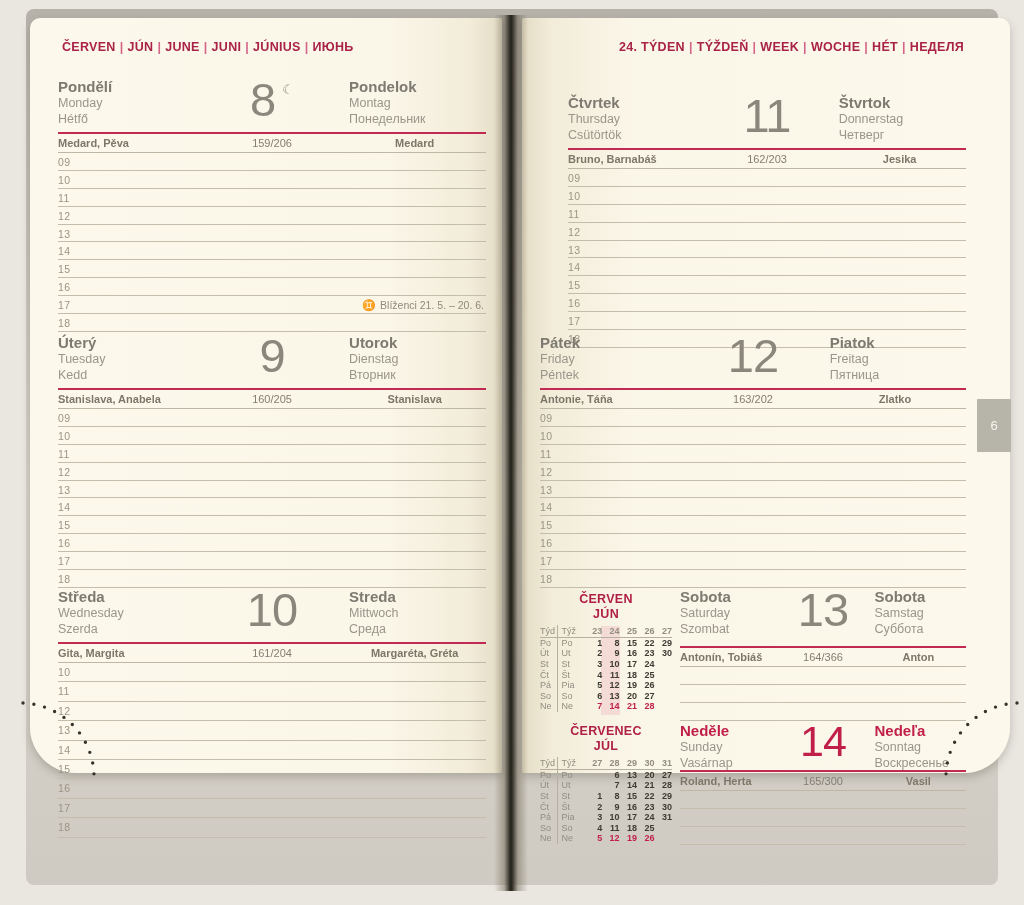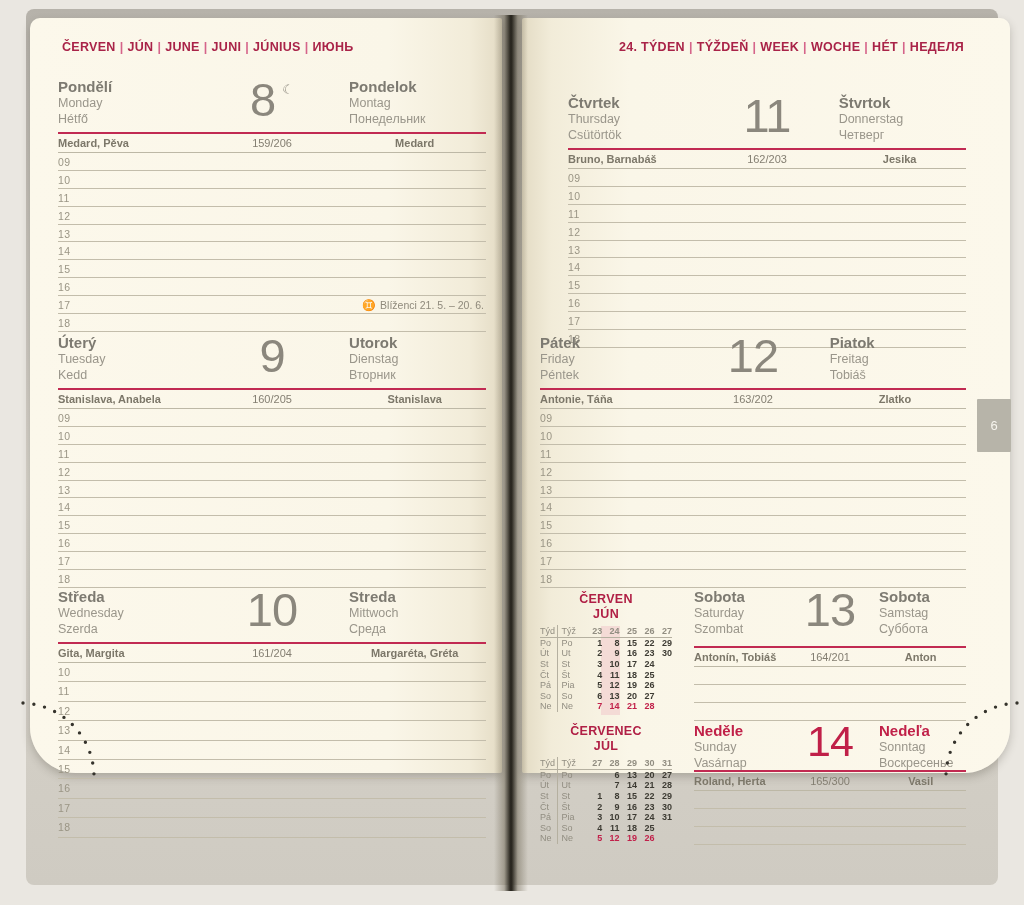--- a/index.html
+++ b/index.html
@@ -57,21 +57,21 @@
   .zodiac{color:#2f2d26;margin-right:4px;font-size:11px;font-weight:bold;}
   .zodiac:empty{display:none;}
 
   
   .sunday .dn-primary{color:#c02048;}
   .sunday .day-num{color:#c02048;font-size:43px;}
   .sunday .day-head{height:46px;}
   .sat .day-head{height:56px;}
 
   
-  .half-block{position:absolute;right:44px;left:172px;}
+  .half-block{position:absolute;right:44px;left:158px;}
 
   
   .mini-cal{position:absolute;left:18px;width:132px;font-size:9px;}
   .mc-highlight{position:absolute;left:61px;top:34px;width:19px;height:89px;background:#f4dbd6;z-index:0;}
   .mc-title{position:relative;z-index:1;text-align:center;color:#b01f45;font-weight:bold;font-size:12.5px;line-height:1.18;letter-spacing:.3px;}
   .mc-row{position:relative;z-index:1;display:flex;height:10.6px;align-items:center;}
   .mc-head{margin-top:3px;border-bottom:1px solid #b5b0a0;height:12px;}
   .mc-cz{width:18px;color:#918d81;border-right:1px solid #b5b0a0;height:100%;display:flex;align-items:center;}
   .mc-sk{width:24px;padding-left:3px;color:#918d81;}
   .mc-c{width:18px;text-align:right;color:#3d3b33;font-weight:bold;}
@@ -384,21 +384,21 @@
         <div class="dn-primary">Pátek</div>
         <div class="dn-sub">Friday</div>
         <div class="dn-sub">Péntek</div>
       </div>
       <div class="dh-center">
         <span class="day-num">12</span>
       </div>
       <div class="dh-right">
         <div class="dn-primary">Piatok</div>
         <div class="dn-sub">Freitag</div>
-        <div class="dn-sub">Tobiáš</div>
+        <div class="dn-sub">Пятница</div>
       </div>
     </div>
     <div class="crimson-rule"></div>
     <div class="nameday">
       <span class="nd-left">Antonie, Táňa</span>
       <span class="nd-center">163/202</span>
       <span class="nd-right">Zlatko</span>
     </div>
     <div class="hours">
 
@@ -543,21 +543,21 @@
       </div>
       <div class="dh-right">
         <div class="dn-primary">Sobota</div>
         <div class="dn-sub">Samstag</div>
         <div class="dn-sub">Суббота</div>
       </div>
     </div>
     <div class="crimson-rule"></div>
     <div class="nameday">
       <span class="nd-left">Antonín, Tobiáš</span>
-      <span class="nd-center">164/201</span>
+      <span class="nd-center">164/366</span>
       <span class="nd-right">Anton</span>
     </div>
     <div class="hours">
 
     <div class="hour-row"></div>
         <div class="hour-row"></div>
         <div class="hour-row"></div>
       </div>
   </section>
 

